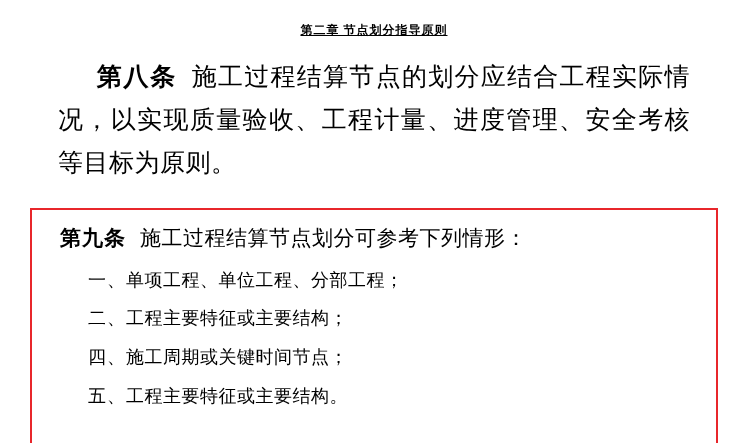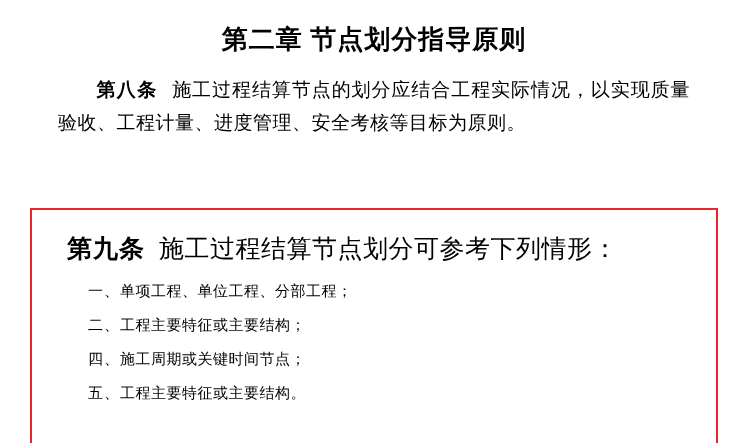--- a/index.html
+++ b/index.html
@@ -15,33 +15,34 @@
     overflow: hidden;
   }
   .page {
     position: relative;
     width: 748px;
     height: 443px;
     box-sizing: border-box;
   }
   .chapter-title {
     text-align: center;
-    font-size: 26px;
+    font-size: 12px;
     font-weight: bold;
     letter-spacing: 1px;
     margin: 22px 0 0 0;
     padding: 0;
     line-height: 1.4;
+    text-decoration: underline;
   }
   .body-block {
     margin: 16px 0 0 0;
     padding: 0 58px 0 58px;
   }
   .para {
-    font-size: 19px;
+    font-size: 25px;
     line-height: 1.72;
     text-align: justify;
     text-justify: inter-ideograph;
     margin: 0 0 4px 0;
     letter-spacing: 0.5px;
   }
   .para .indent {
     display: inline-block;
     width: 38px;
   }
@@ -59,27 +60,27 @@
     top: 186px;
     width: 688px;
     height: 245px;
     border: 2px solid #e8262b;
     box-sizing: border-box;
   }
   .box-inner {
     padding: 12px 30px 0 28px;
   }
   .box-para {
-    font-size: 25px;
+    font-size: 21px;
     line-height: 1.6;
-    margin: 7px;
+    margin: 0;
     letter-spacing: 0.5px;
   }
   .list-item {
-    font-size: 15px;
+    font-size: 18px;
     line-height: 1.6;
     margin: 10px 0 0 0;
     letter-spacing: 0.5px;
     padding-left: 28px;
   }
   .list-num {
     letter-spacing: 1px;
   }
 </style>
 </head>

